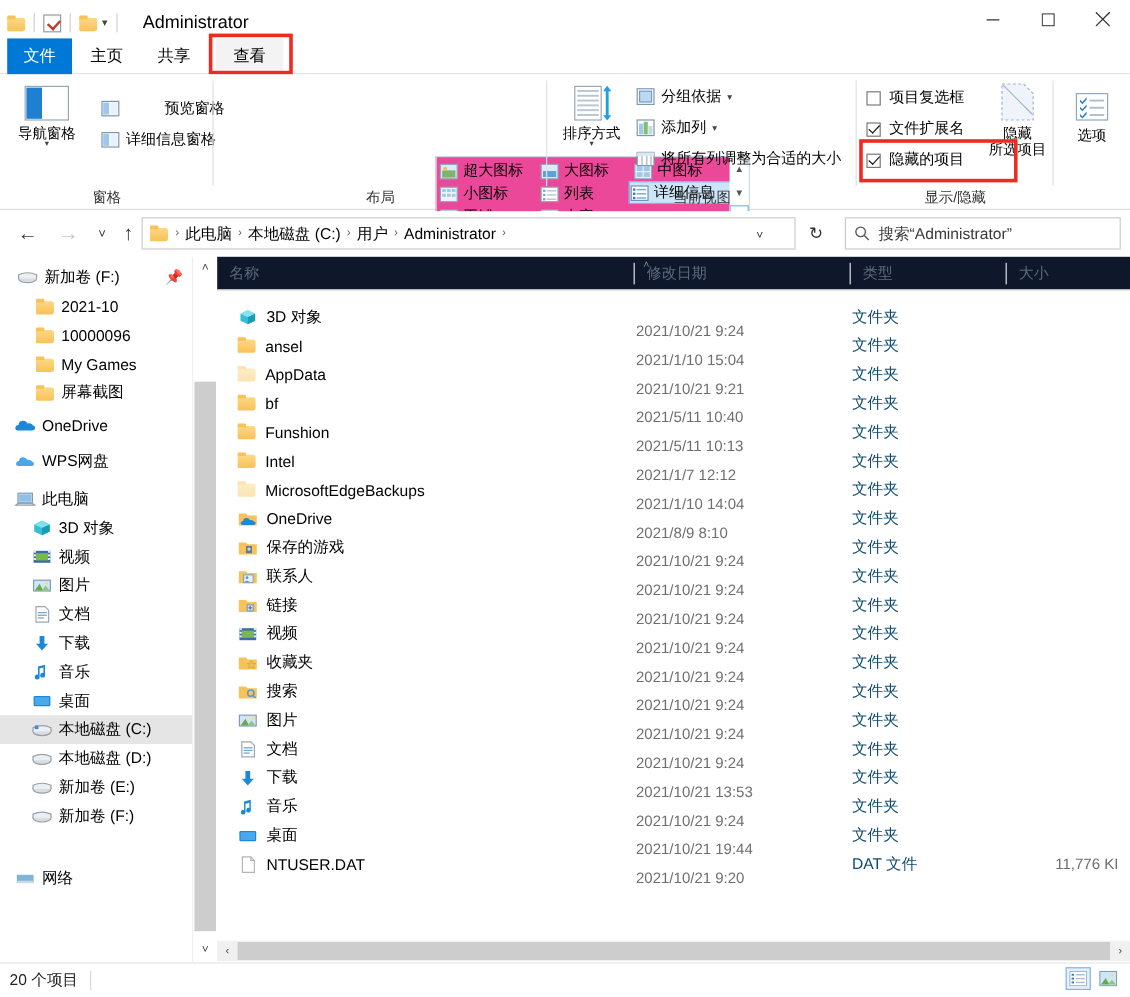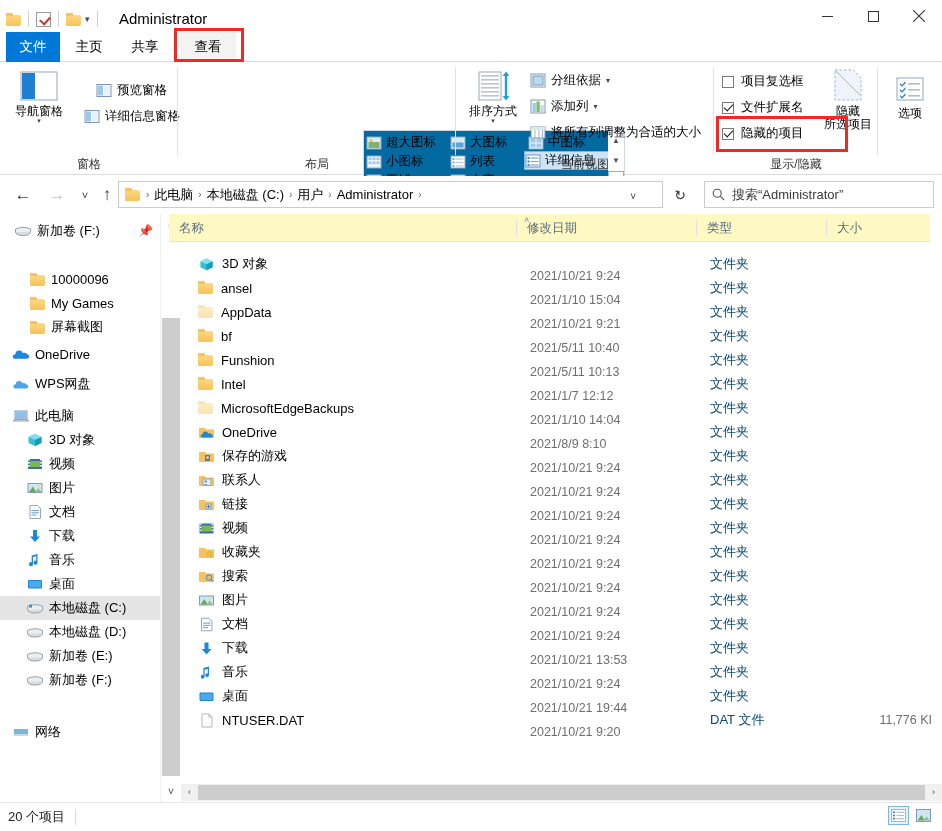--- a/index.html
+++ b/index.html
@@ -61,21 +61,21 @@
             width:66px; top:8px; }
   .bigbtn .lbl { font-size:12px; color:#000; margin-top:3px; text-align:center; line-height:13px; }
   .bigbtn .carr { font-size:7px; color:#444; line-height:6px; }
 
   .smallitem { position:absolute; display:flex; align-items:center; height:21px; font-size:12.5px;
                color:#000; white-space:nowrap; }
   .smallitem .si-ico { width:16px; height:15px; margin-right:5px; flex:none; }
   .smallitem .dd { font-size:8px; color:#444; margin-left:5px; }
 
   .viewbox { position:absolute; left:185px; top:68px; width:248px; height:60px;
-             border:1px solid #cfd9e3; background:#0369a1; }
+             border:1px solid #cfd9e3; background:#ec4899; }
   .viewitem { position:absolute; display:flex; align-items:center; height:19px; font-size:12.5px; }
   .viewitem .vi-ico { width:16px; height:14px; margin-right:4px; flex:none; }
   .viewitem.sel { background:#cde4f7; border:1px solid #7eb4ea; }
   .viewspin { position:absolute; left:430px; top:68px; width:17px; height:60px;
               border:1px solid #cfd9e3; border-left:none; background:#fff; }
   .viewspin div { height:20px; text-align:center; font-size:8px; color:#555; line-height:20px; }
   .viewspin div:last-child{ border:1px solid #7eb4ea; height:19px; background:#fff;}
 
   .chk { width:12px; height:12px; border:1px solid #7a7a7a; background:#fff; position:relative;
          flex:none; margin-right:7px; }
@@ -108,21 +108,21 @@
   .nrow.sel { background:#e5e5e5; }
   .nrow .nico { width:18px; height:16px; margin-right:5px; flex:none; display:block; }
   .pin { position:absolute; left:138px; font-size:12px; color:#666; }
   .nav-sb { position:absolute; left:160px; top:214px; width:20px; height:588px; background:#fff;
             border-left:1px solid #efefef; }
   .nav-sb .arr { position:absolute; left:0; width:20px; height:20px; text-align:center;
                  font-size:10px; color:#444; line-height:20px; }
   .nav-sb .thumb { position:absolute; left:1px; width:18px; background:#cdcdcd; }
 
   
-  .listhdr { position:absolute; left:169px; top:214px; width:761px; height:28px; background:#fef9c3;
+  .listhdr { position:absolute; left:181px; top:214px; width:761px; height:28px; background:#0f172a;
              border-bottom:1px solid #e4e4e4; }
   .hcell { position:absolute; top:0; height:28px; line-height:28px; font-size:12.5px; color:#5a6b7f;
            padding-left:10px; }
   .hcell .hdiv { position:absolute; right:0; top:5px; width:1px; height:18px; background:#e0e0e0; }
   .sortmark { position:absolute; left:355px; top:1px; font-size:9px; color:#8a8a8a; }
 
   .filelist { position:absolute; left:181px; top:242px; width:761px; height:548px; background:#fff;
               overflow:hidden; }
   .frow { position:absolute; left:0; width:761px; height:24px; display:flex; align-items:center;
           font-size:13px; }
@@ -197,21 +197,21 @@
 
     <div class="rgroup" style="left:0;width:178px;">
       <div class="bigbtn" style="left:6px;">
         <svg width="40" height="32" viewBox="0 0 40 32">
           <rect x="2" y="2" width="36" height="28" fill="#fff" stroke="#9aa7b5"></rect>
           <rect x="3" y="3" width="13" height="26" fill="#1f7fd0"></rect>
         </svg>
         <span class="lbl">导航窗格</span>
         <span class="carr">▾</span>
       </div>
-      <div class="smallitem" style="left:96px;top:18px;">
+      <div class="smallitem" style="left:84px;top:18px;gap:32px;">
         <svg class="si-ico" viewBox="0 0 16 14">
           <rect x="1" y="1" width="14" height="12" fill="#fff" stroke="#7f97ae"></rect>
           <rect x="2" y="2" width="5" height="10" fill="#9dc8ec"></rect>
             <rect x="8" y="2" width="6" height="10" fill="#e8f2fb"></rect>
         </svg>
         <span>预览窗格</span>
       </div>
       <div class="smallitem" style="left:84px;top:44px;">
         <svg class="si-ico" viewBox="0 0 16 14">
           <rect x="1" y="1" width="14" height="12" fill="#fff" stroke="#7f97ae"></rect>
@@ -447,20 +447,24 @@
 
   <div class="navpane">
     <div class="nrow" style="top:5px;padding-left:14px;">
       <svg class="nico" viewBox="0 0 18 16">
           <ellipse cx="9" cy="9" rx="7.5" ry="3.6" fill="#d8dde2" stroke="#97a0a8"></ellipse>
           <path d="M1.5 9 V6 Q9 2.6 16.5 6 V9" fill="#eceff2" stroke="#97a0a8"></path>
         </svg>
       <span>新加卷 (F:)</span>
       <span class="pin">📌</span>
     </div>
+    <div class="nrow" style="top:29px;padding-left:30px;">
+      <span class="folder-ico" style="margin-right:6px;"></span>
+      <span>2021-10</span>
+    </div>
     <div class="nrow" style="top:53px;padding-left:30px;">
       <span class="folder-ico" style="margin-right:6px;"></span>
       <span>10000096</span>
     </div>
     <div class="nrow" style="top:77px;padding-left:30px;">
       <span class="folder-ico" style="margin-right:6px;"></span>
       <span>My Games</span>
     </div>
     <div class="nrow" style="top:101px;padding-left:30px;">
       <span class="folder-ico" style="margin-right:6px;"></span>

